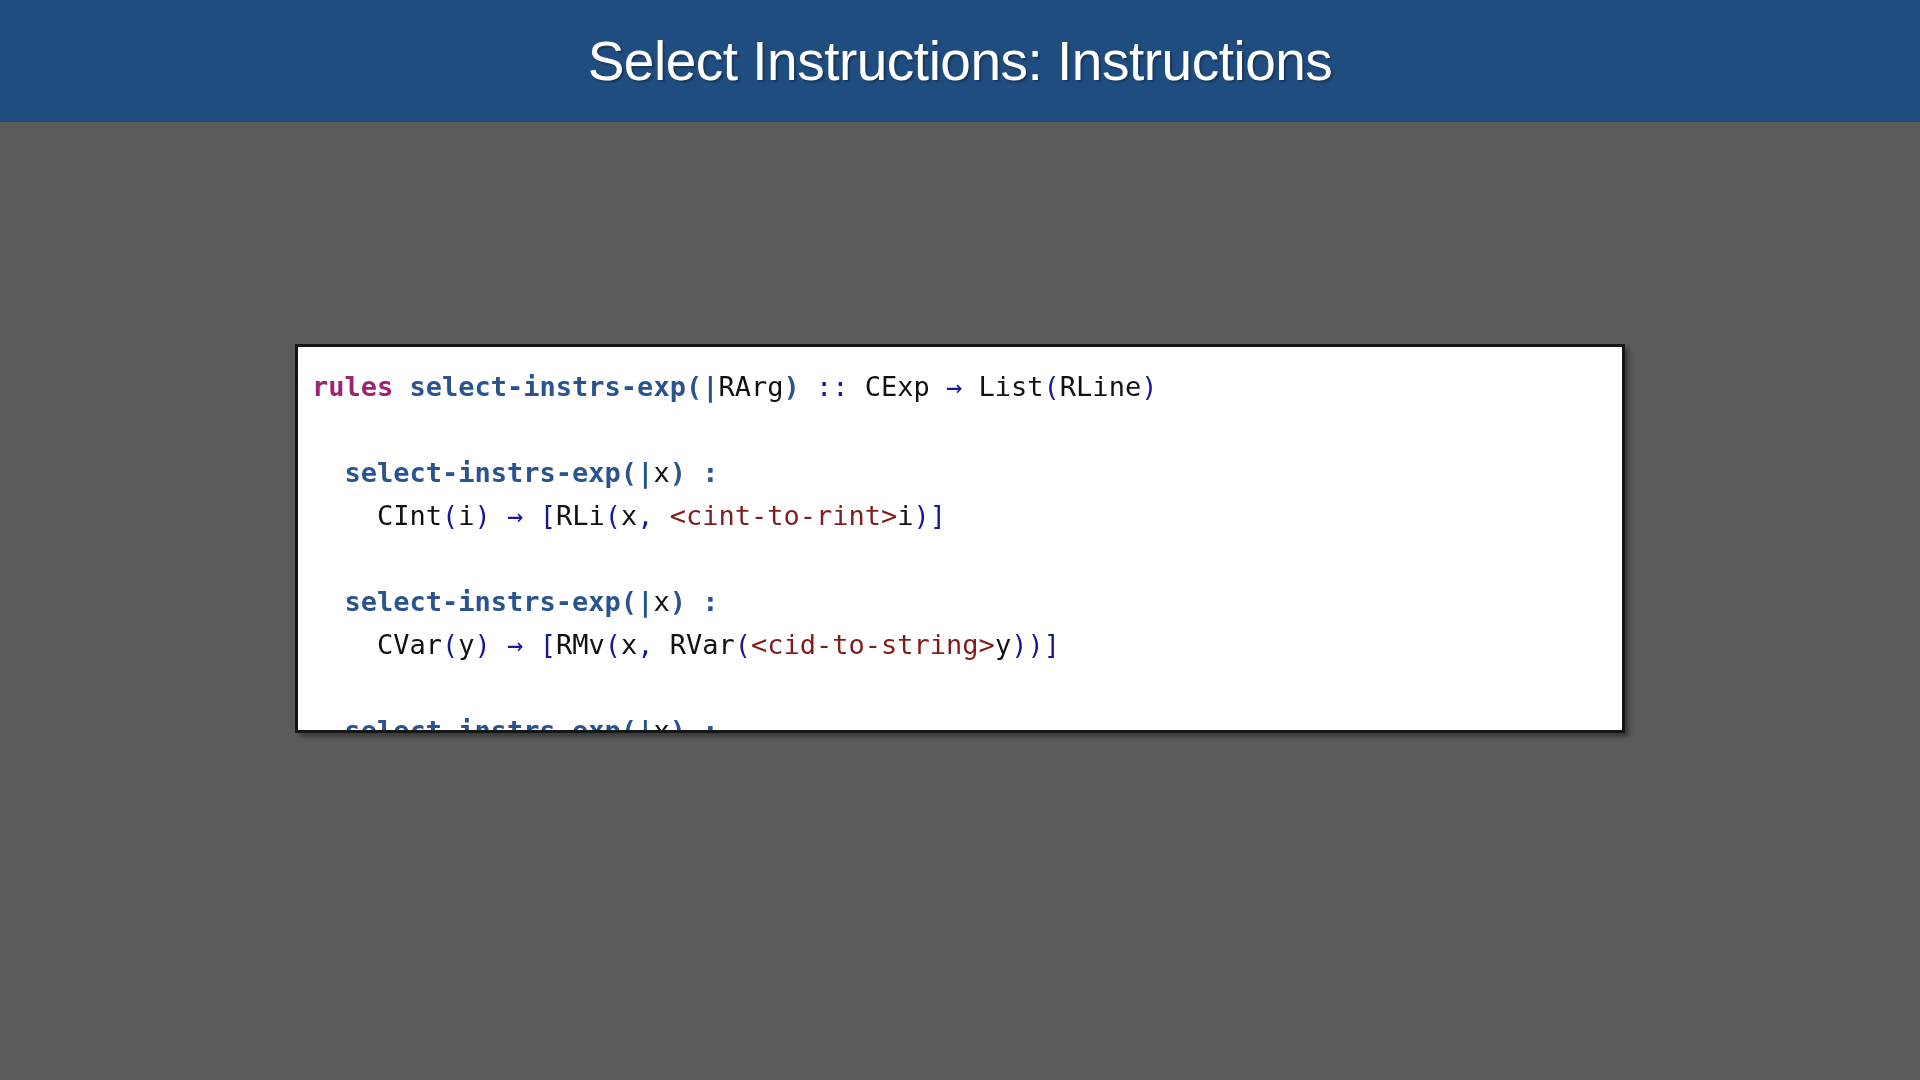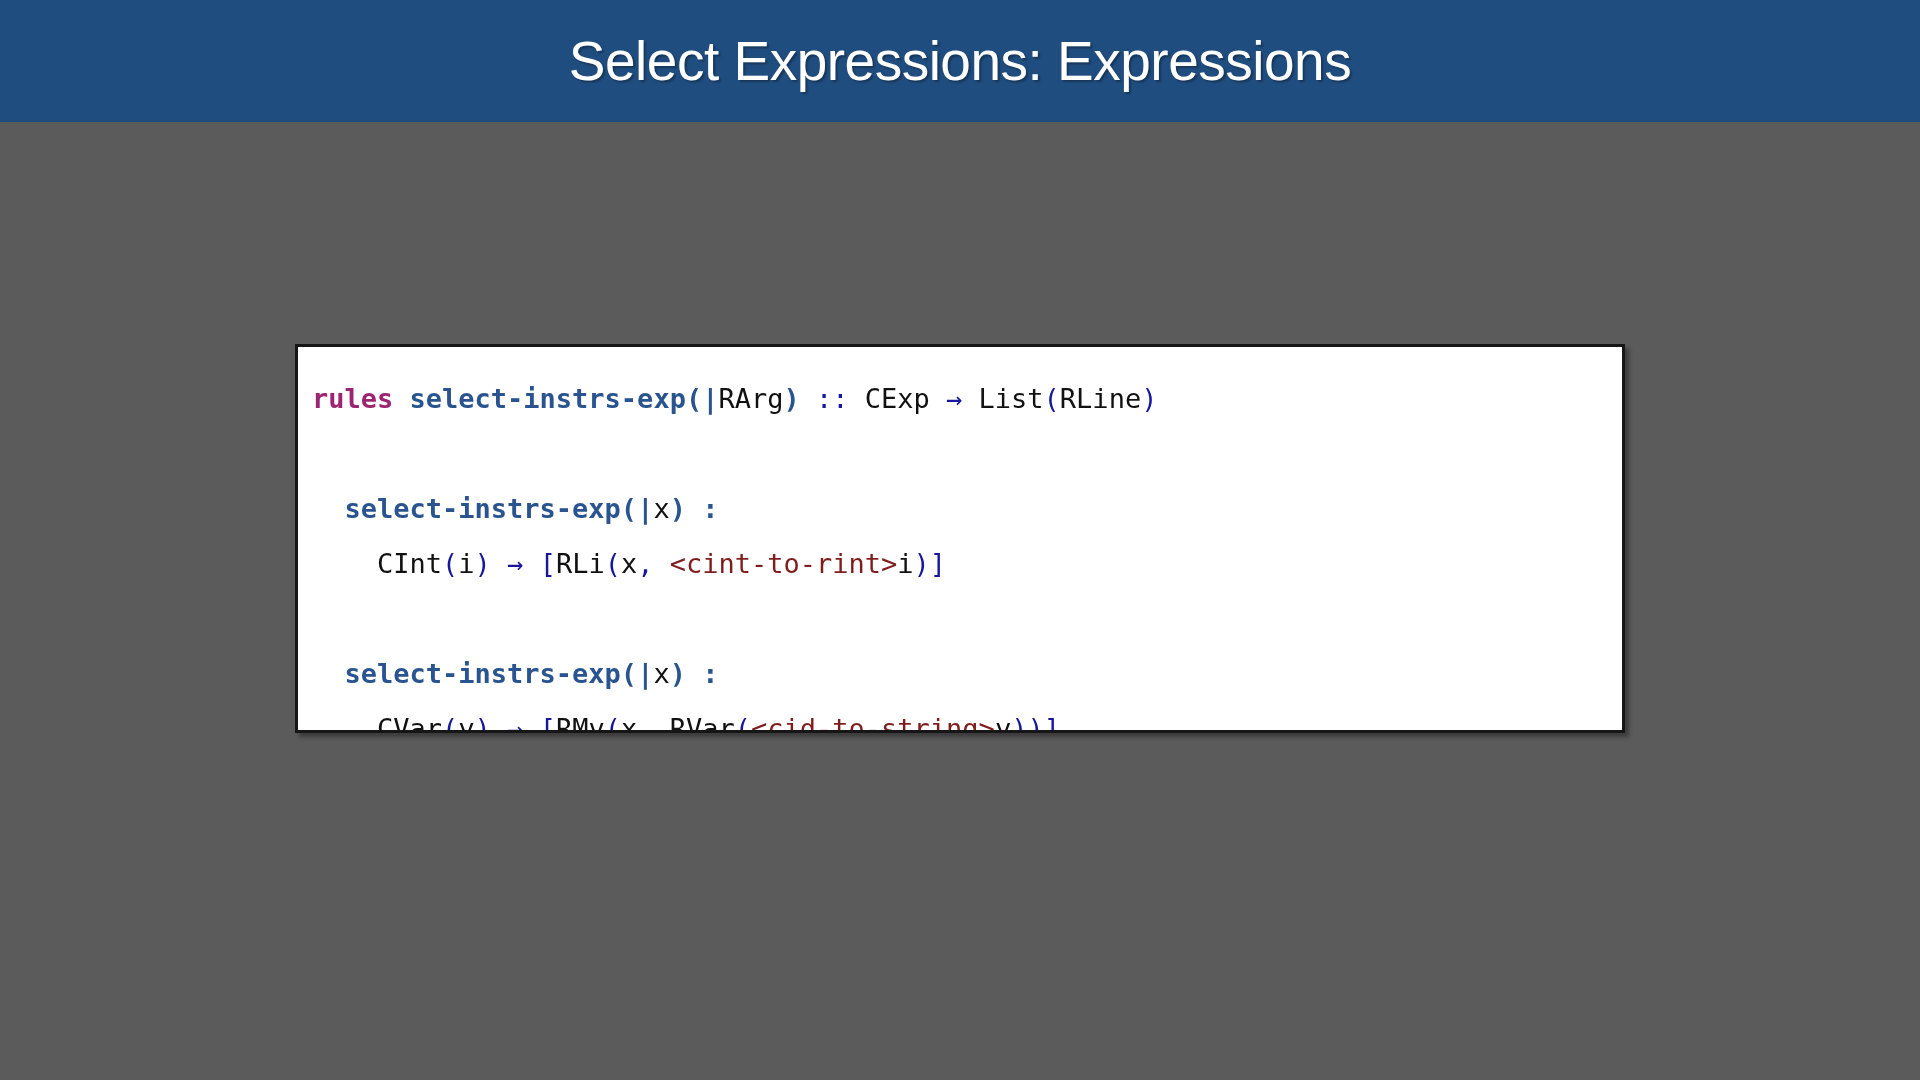--- a/index.html
+++ b/index.html
@@ -68,35 +68,34 @@
     font-family: "DejaVu Sans Mono", "Liberation Mono", monospace;
     font-size: 27px;
     line-height: 43px;
     white-space: pre;
     padding-left: 14px;
     color: #0d0d0d;
   }
   .code-line {
     white-space: pre;
     min-height: 43px;
-    margin-top: 12px;
   }
   .code-line.blank { height: 43px; }
 
   
   .tok-kw      { color: #9c2470; font-weight: bold; }   
   .tok-strat   { color: #2a5490; font-weight: bold; }   
   .tok-punct   { color: #17179e; }                      
   .tok-plain   { color: #111111; }                      
   .tok-call    { color: #7f1d1d; }                      
 </style>
 </head>
 <body>
 
 <div class="slide-header">
-  <div class="slide-title">Select Expressions: Expressions</div>
+  <div class="slide-title">Select Instructions: Instructions</div>
 </div>
 
 <div class="slide-body">
   <div class="code-card">
     <div class="code-block" id="code-block"><div class="code-line"><span class="tok-kw">rules</span><span class="tok-plain"> </span><span class="tok-strat">select-instrs-exp(</span><span class="tok-strat">|</span><span class="tok-plain">RArg</span><span class="tok-strat">)</span><span class="tok-plain"> </span><span class="tok-punct">::</span><span class="tok-plain"> CExp </span><span class="tok-punct">→</span><span class="tok-plain"> List</span><span class="tok-punct">(</span><span class="tok-plain">RLine</span><span class="tok-punct">)</span></div><div class="code-line blank">&nbsp;</div><div class="code-line"><span class="tok-plain">  </span><span class="tok-strat">select-instrs-exp(</span><span class="tok-strat">|</span><span class="tok-plain">x</span><span class="tok-strat">)</span><span class="tok-plain"> </span><span class="tok-strat">:</span></div><div class="code-line"><span class="tok-plain">    CInt</span><span class="tok-punct">(</span><span class="tok-plain">i</span><span class="tok-punct">)</span><span class="tok-plain"> </span><span class="tok-punct">→</span><span class="tok-plain"> </span><span class="tok-punct">[</span><span class="tok-plain">RLi</span><span class="tok-punct">(</span><span class="tok-plain">x</span><span class="tok-punct">,</span><span class="tok-plain"> </span><span class="tok-call">&lt;cint-to-rint&gt;</span><span class="tok-plain">i</span><span class="tok-punct">)]</span></div><div class="code-line blank">&nbsp;</div><div class="code-line"><span class="tok-plain">  </span><span class="tok-strat">select-instrs-exp(</span><span class="tok-strat">|</span><span class="tok-plain">x</span><span class="tok-strat">)</span><span class="tok-plain"> </span><span class="tok-strat">:</span></div><div class="code-line"><span class="tok-plain">    CVar</span><span class="tok-punct">(</span><span class="tok-plain">y</span><span class="tok-punct">)</span><span class="tok-plain"> </span><span class="tok-punct">→</span><span class="tok-plain"> </span><span class="tok-punct">[</span><span class="tok-plain">RMv</span><span class="tok-punct">(</span><span class="tok-plain">x</span><span class="tok-punct">,</span><span class="tok-plain"> RVar</span><span class="tok-punct">(</span><span class="tok-call">&lt;cid-to-string&gt;</span><span class="tok-plain">y</span><span class="tok-punct">))]</span></div><div class="code-line blank">&nbsp;</div><div class="code-line"><span class="tok-plain">  </span><span class="tok-strat">select-instrs-exp(</span><span class="tok-strat">|</span><span class="tok-plain">x</span><span class="tok-strat">)</span><span class="tok-plain"> </span><span class="tok-strat">:</span></div></div>
   </div>
 </div>
 
 </body></html>

